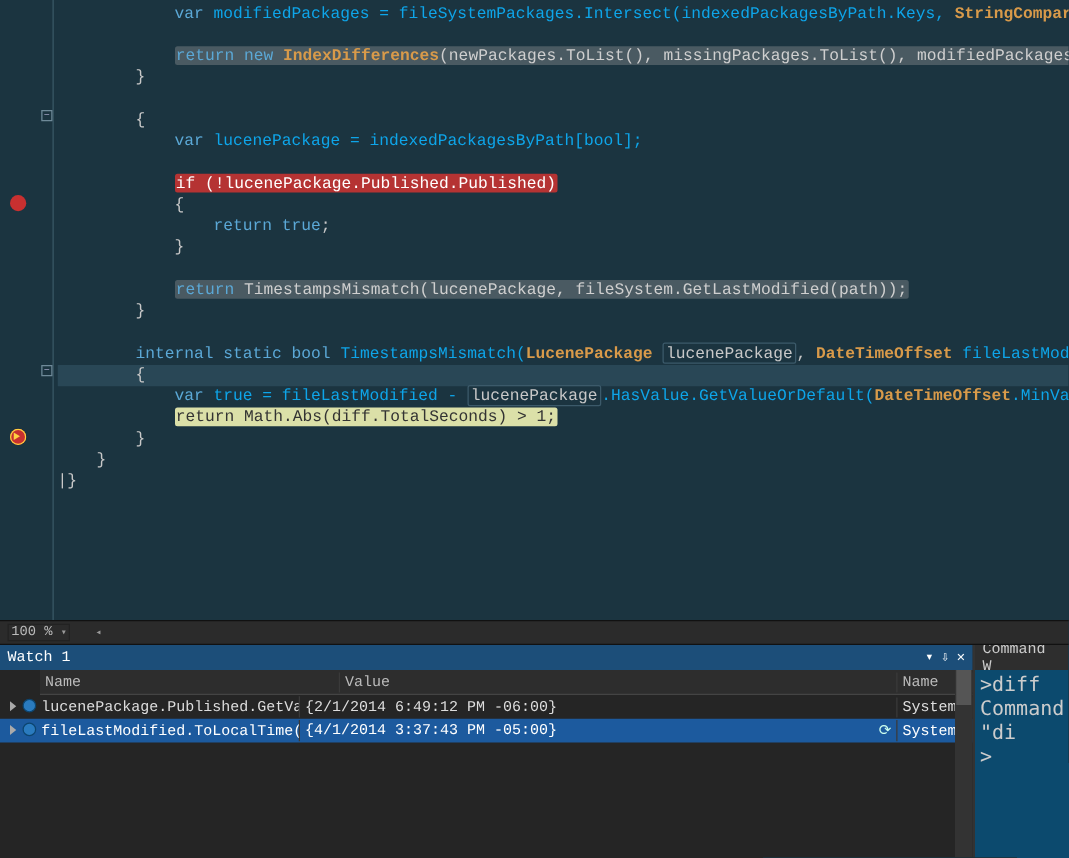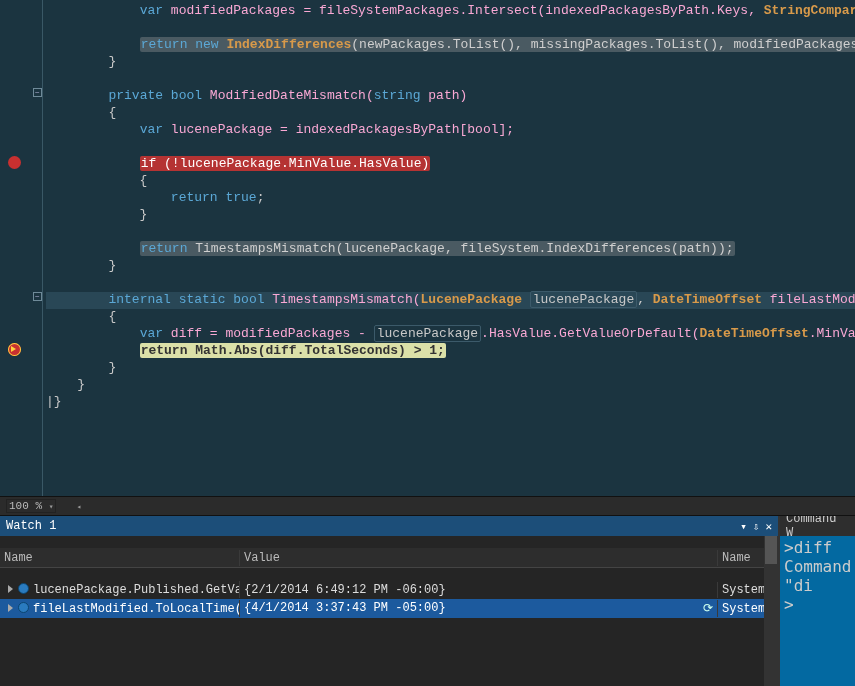--- a/index.html
+++ b/index.html
@@ -27,40 +27,40 @@
   .code {
     flex: 1;
     padding-top: 2px;
     line-height: 17px;
     position: relative;
     overflow: hidden;
   }
   .line { white-space: pre; height: 17px; position: relative; }
   .kw   { color: #5ba8d6; }
   .cls  { color: #d89a4a; font-weight: bold; }
-  .ident{ color: #f9a8d4; }
+  .ident{ color: #0ea5e9; }
 
   .hl-red {
     background: #b53333;
     color: #fff;
     padding: 0 1px;
     border-radius: 2px;
   }
   .hl-grey {
     background: #4a5a62;
     color: #cfcfcf;
     padding: 0 1px;
     border-radius: 2px;
   }
   .hl-exec {
     background: #dbe0a8;
     color: #333;
     padding: 0 1px;
     border-radius: 2px;
-    font-weight: bold;
+    font-weight: normal;
   }
   .active-line-bg {
     position: absolute;
     left: 0; right: 0;
     height: 17px;
     background: rgba(70,110,130,0.35);
   }
   .param-box {
     border: 1px solid #3c5a6a;
     padding: 0 2px;
@@ -126,26 +126,25 @@
     display: flex;
     height: 170px;
     background: #252525;
   }
   .watch-panel {
     flex: 1;
     display: flex;
     flex-direction: column;
     min-width: 0;
     border-right: 2px solid #333;
-    gap: 12px;
   }
   .cmd-panel {
     width: 75px;
     min-width: 75px;
-    background: #0369a1;
+    background: #0c4a6e;
     font-size: 12px;
     color: #ccc;
     overflow: hidden;
   }
   .panel-title {
     background: #1c4e79;
     color: #fff;
     font-size: 12px;
     height: 20px;
     display: flex;
@@ -158,20 +157,21 @@
   .panel-icons span { cursor: default; }
 
   .watch-header {
     display: flex;
     background: #2d2d2d;
     color: #bbb;
     font-size: 12px;
     border-bottom: 1px solid #444;
     height: 20px;
     align-items: center;
+    margin-left: 32px;
   }
   .watch-header > div, .watch-row > div {
     padding: 1px 4px;
     border-right: 1px solid #3a3a3a;
     overflow: hidden;
     white-space: nowrap;
   }
   .col-name { width: 240px; flex-shrink: 0; }
   .col-val  { flex: 1; }
   .col-type { width: 60px; flex-shrink: 0; }
@@ -234,35 +234,34 @@
     <div class="bp arrow" style="top:343px"></div>
   </div>
   <div class="code">
     <div class="active-line-bg" style="top:292px"></div>
 
     <div class="line"><span>            </span><span class="kw">var</span><span class="ident"> modifiedPackages = fileSystemPackages.Intersect(indexedPackagesByPath.Keys, </span><span class="cls">StringComparer</span></div>
     <div class="line"> </div>
     <div class="line"><span>            </span><span class="hl-grey"><span class="kw">return</span><span> </span><span class="kw">new</span><span> </span><span class="cls">IndexDifferences</span><span>(newPackages.ToList(), missingPackages.ToList(), modifiedPackages.ToList());</span></span></div>
     <div class="line">        }</div>
     <div class="line"> </div>
-    <div class="line"><span>        </span><span class="kw">private</span><span> </span><span class="kw">bool</span><span class="ident"> ModifiedDateMismatch(</span><span class="kw">string</span><span class="ident"> path)</span></div>
     <div class="line">        {</div>
     <div class="line"><span>            </span><span class="kw">var</span><span class="ident"> lucenePackage = indexedPackagesByPath[bool];</span></div>
     <div class="line"> </div>
-    <div class="line"><span>            </span><span class="hl-red">if (!lucenePackage.MinValue.HasValue)</span></div>
+    <div class="line"><span>            </span><span class="hl-red">if (!lucenePackage.Published.Published)</span></div>
     <div class="line">            {</div>
     <div class="line"><span>                </span><span class="kw">return</span><span> </span><span class="kw">true</span><span>;</span></div>
     <div class="line">            }</div>
     <div class="line"> </div>
-    <div class="line"><span>            </span><span class="hl-grey"><span class="kw">return</span><span> TimestampsMismatch(lucenePackage, fileSystem.IndexDifferences(path));</span></span></div>
+    <div class="line"><span>            </span><span class="hl-grey"><span class="kw">return</span><span> TimestampsMismatch(lucenePackage, fileSystem.GetLastModified(path));</span></span></div>
     <div class="line">        }</div>
     <div class="line"> </div>
     <div class="line" style="position:relative"><span>        </span><span class="kw">internal</span><span> </span><span class="kw">static</span><span> </span><span class="kw">bool</span><span class="ident"> TimestampsMismatch(</span><span class="cls">LucenePackage</span><span> </span><span class="param-box">lucenePackage</span><span>, </span><span class="cls">DateTimeOffset</span><span class="ident"> fileLastModified)</span></div>
     <div class="line">        {</div>
-    <div class="line"><span>            </span><span class="kw">var</span><span class="ident"> diff = modifiedPackages - </span><span class="param-box">lucenePackage</span><span class="ident">.HasValue.GetValueOrDefault(</span><span class="cls">DateTimeOffset</span><span class="ident">.MinValue);</span></div>
+    <div class="line"><span>            </span><span class="kw">var</span><span class="ident"> true = fileLastModified - </span><span class="param-box">lucenePackage</span><span class="ident">.HasValue.GetValueOrDefault(</span><span class="cls">DateTimeOffset</span><span class="ident">.MinValue);</span></div>
     <div class="line"><span>            </span><span class="hl-exec">return Math.Abs(diff.TotalSeconds) &gt; 1;</span></div>
     <div class="line">        }</div>
     <div class="line">    }</div>
     <div class="line">|}</div>
   </div>
 </div>
 
 <div class="zoom-bar">
   <span class="zoom-dd"><span>100 %</span> <span class="tri">▾</span></span>
   <span class="tri">◂</span>

